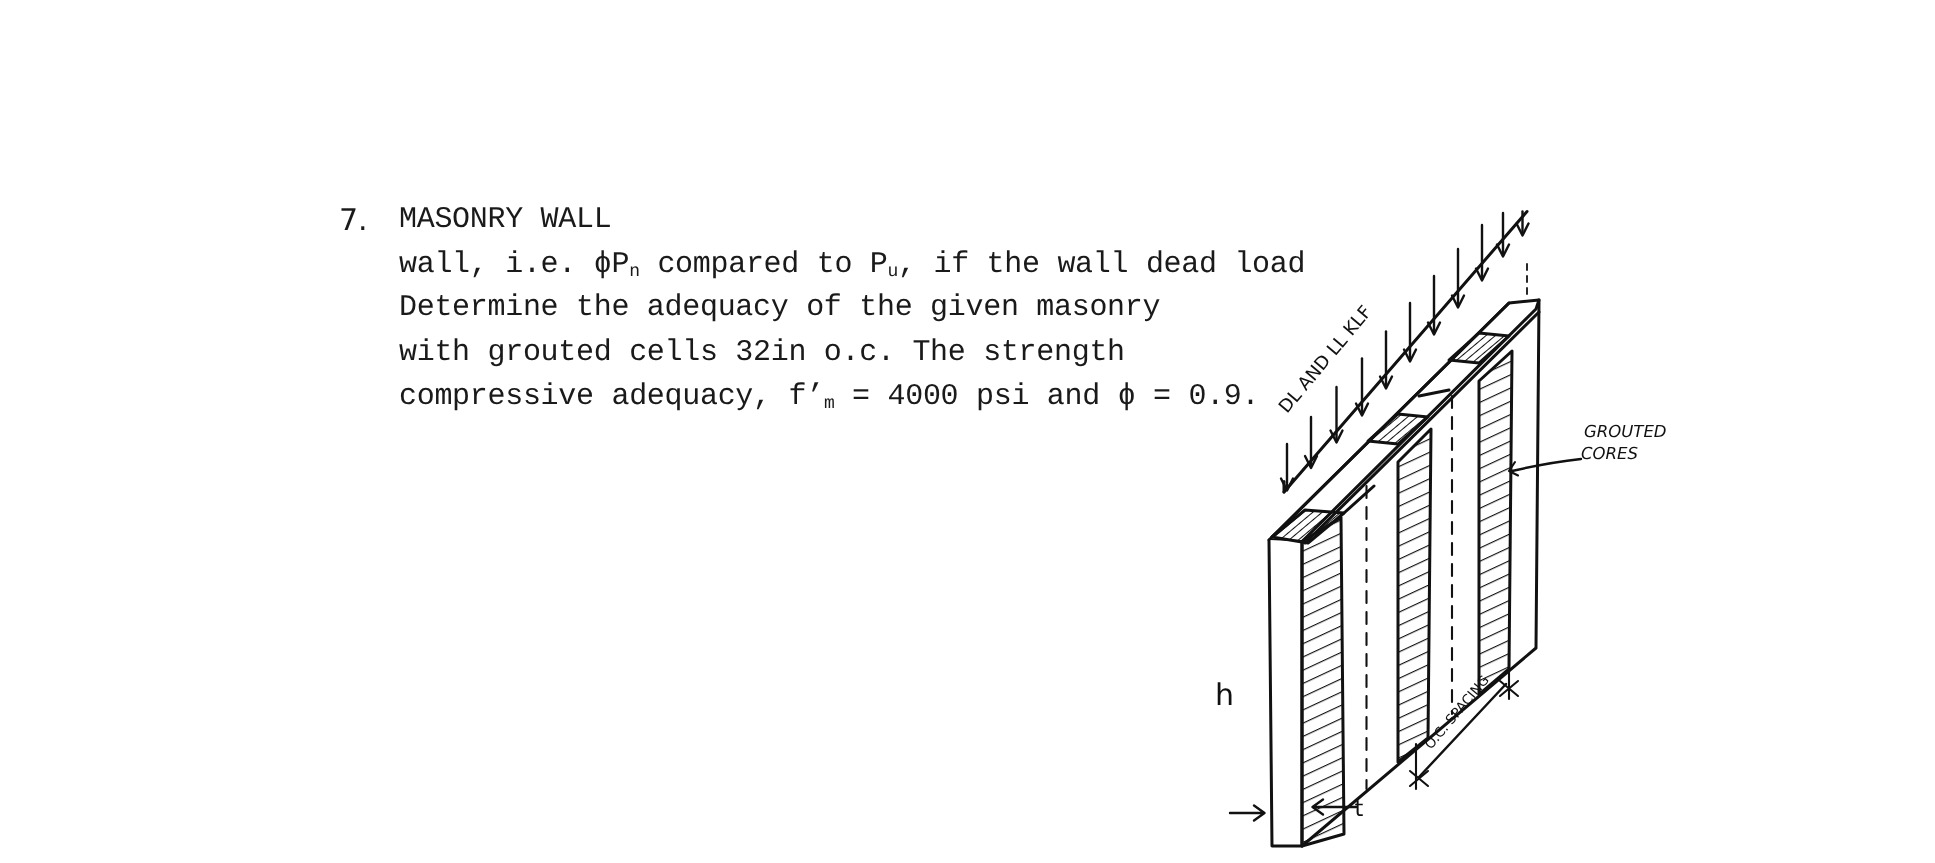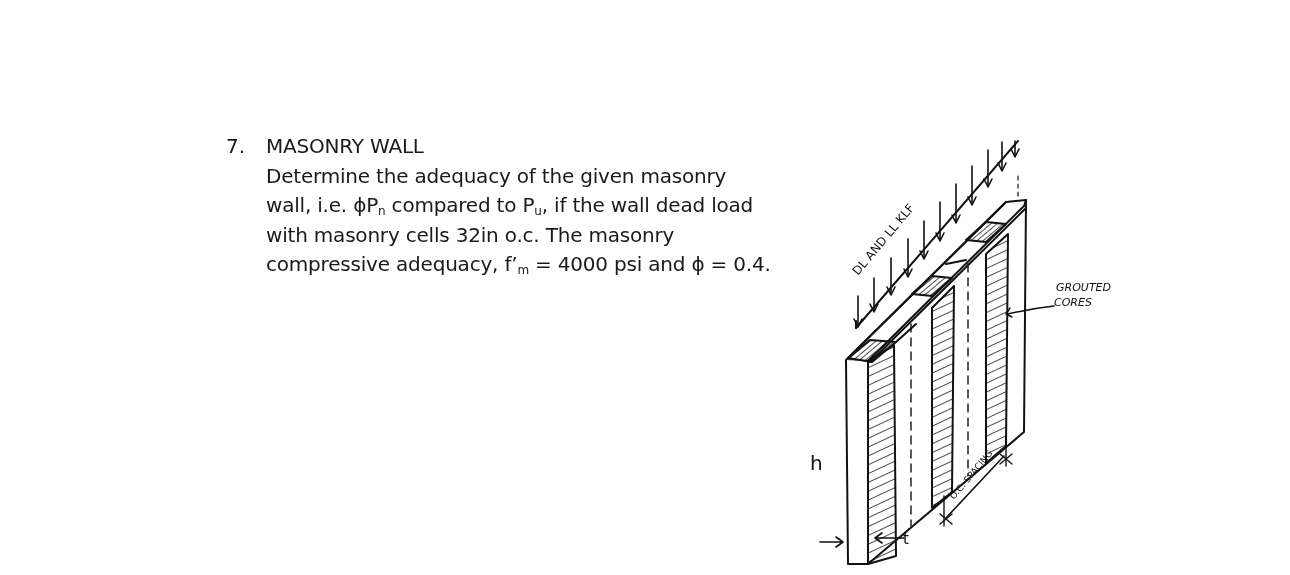--- a/index.html
+++ b/index.html
@@ -1,37 +1,37 @@
 <!DOCTYPE html>
 <html><head>
 <meta charset="utf-8">
 <style>
   html, body { margin: 0; padding: 0; background: #ffffff; }
   body { width: 1290px; height: 575px; position: relative; overflow: hidden;
          font-family: "DejaVu Sans", sans-serif; color: #1a1a1a; }
   .problem { position: absolute; left: 226px; top: 132px; width: 560px; }
   .num { position: absolute; left: 0; top: 0; font-size: 20px; line-height: 29.5px; }
-  .body { position: absolute; left: 40px; top: 0; width: 530px; font-size: 20px; line-height: 29.5px; letter-spacing: -0.2px; }
+  .body { position: absolute; left: 40px; top: 0; width: 530px; font-size: 20px; line-height: 29.5px; letter-spacing: -0.2px; font-family: Liberation Mono, monospace; }
   .title { display: block; }
   .line { display: block; white-space: nowrap; }
   sub { font-size: 12px; vertical-align: -3px; line-height: 0; }
   .figure { position: absolute; left: 796px; top: 136px; width: 326px; height: 430px; }
   svg text { font-family: "DejaVu Sans", sans-serif; }
 </style>
 </head>
 <body>
 
 <div class="problem">
   <span class="num">7.</span>
   <div class="body">
     <span class="title line">MASONRY WALL</span>
+    <span class="line"><span>wall, i.e. ϕP</span><sub>n</sub><span> compared to P</span><sub>u</sub><span>, if the wall dead load</span></span>
     <span class="line">Determine the adequacy of the given masonry</span>
-    <span class="line"><span>wall, i.e. ϕP</span><sub>n</sub><span> compared to P</span><sub>u</sub><span>, if the wall dead load</span></span>
-    <span class="line">with masonry cells 32in o.c. The masonry</span>
-    <span class="line"><span>compressive adequacy, f’</span><sub>m</sub><span> = 4000 psi and ϕ = 0.4.</span></span>
+    <span class="line">with grouted cells 32in o.c. The strength</span>
+    <span class="line"><span>compressive adequacy, f’</span><sub>m</sub><span> = 4000 psi and ϕ = 0.9.</span></span>
   </div>
 </div>
 
 <div class="figure">
   <svg width="326" height="430" viewBox="0 0 326 430" fill="none" stroke="#111" stroke-width="2" stroke-linecap="round" stroke-linejoin="round">
     <defs>
       <pattern id="hatch" width="8" height="8" patternUnits="userSpaceOnUse" patternTransform="rotate(-25)">
         <line x1="0" y1="0" x2="8" y2="0" stroke="#111" stroke-width="1.4"></line>
       </pattern>
       <pattern id="dense" width="4" height="4" patternUnits="userSpaceOnUse" patternTransform="rotate(-40)">

